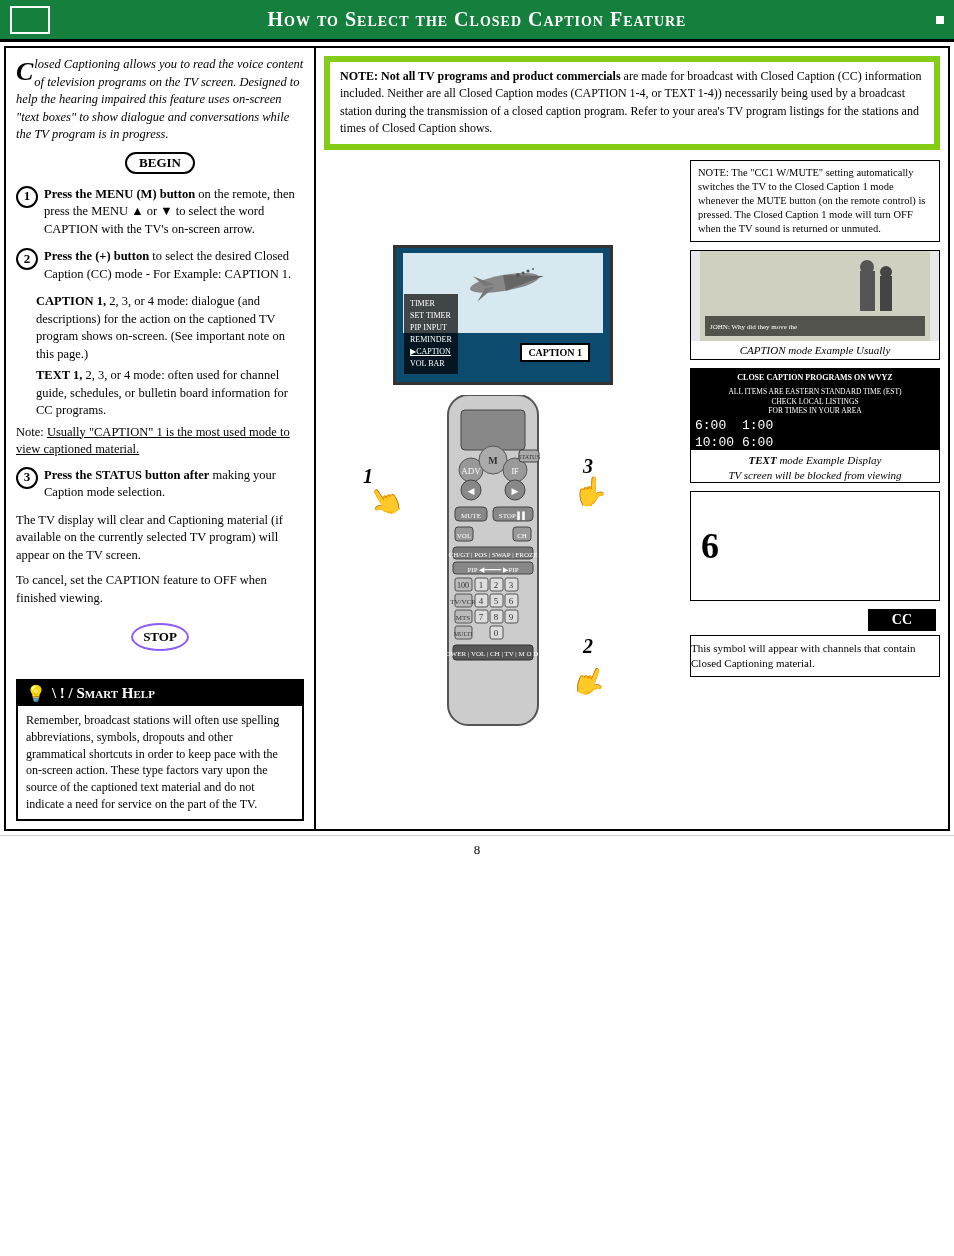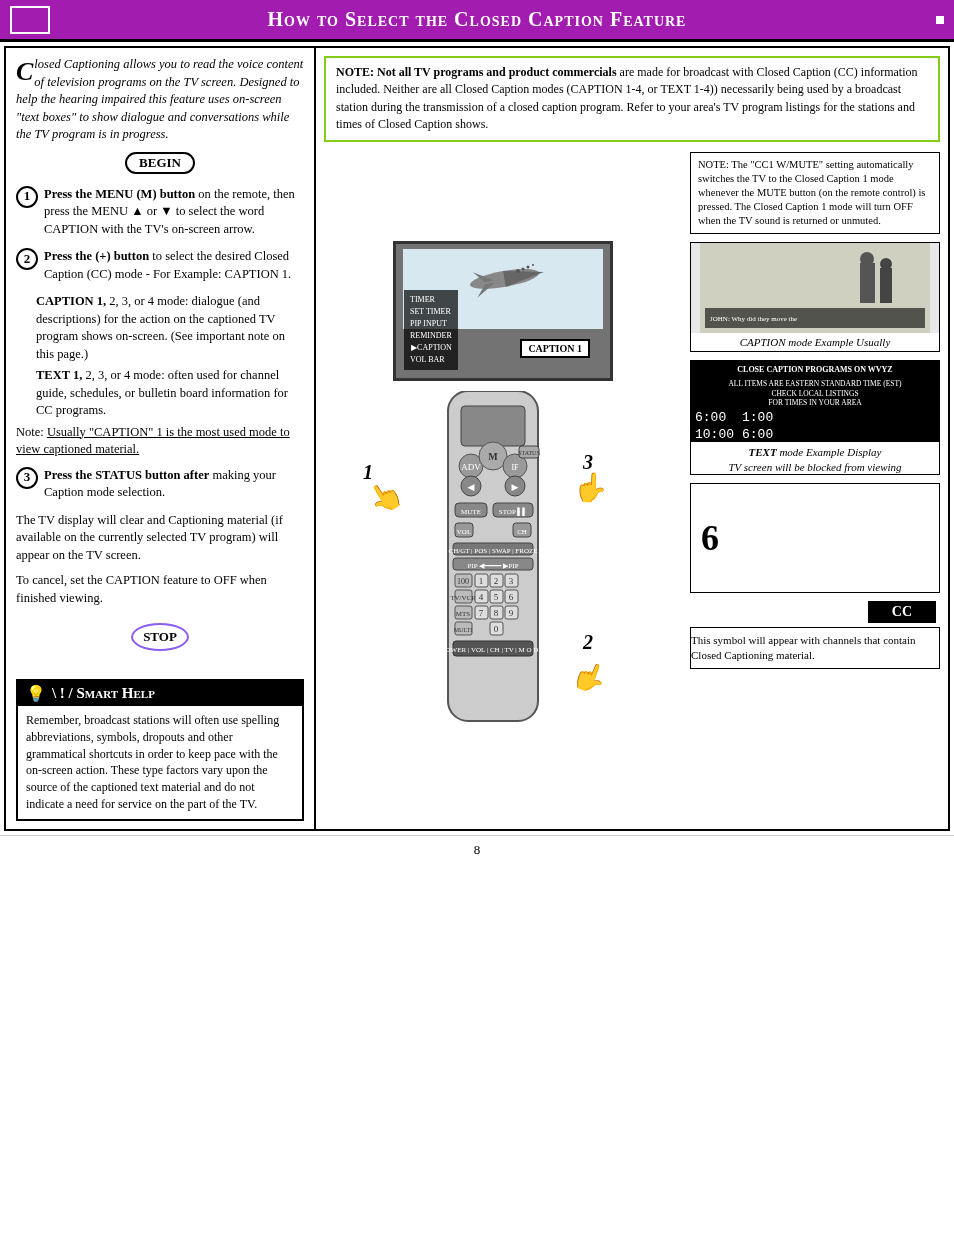--- a/index.html
+++ b/index.html
@@ -7,21 +7,21 @@
       background: #fff;
       font-family: 'Times New Roman', Times, serif;
       font-size: 13px;
       color: #000;
       width: 954px;
       min-height: 1256px;
     }
 
     
     .page-header {
-      background: #a21caf;
+      background: #15803d;
       color: #fff;
       text-align: center;
       padding: 8px 20px;
       font-size: 20px;
       font-weight: bold;
       font-variant: small-caps;
       letter-spacing: 1px;
       border-bottom: 3px solid #000;
       position: relative;
     }
@@ -167,21 +167,21 @@
     .smart-help-header .bulb-icon {
       font-size: 16px;
     }
     .smart-help-text {
       font-size: 12px;
       line-height: 1.4;
     }
 
     
     .top-note {
-      border: 2px solid #84cc16;
+      border: 6px solid #84cc16;
       padding: 6px 10px;
       margin: 8px 8px 6px 8px;
       font-size: 12px;
       line-height: 1.45;
     }
     .top-note b {
       font-weight: bold;
     }
 
     
@@ -314,21 +314,21 @@
       font-weight: bold;
       font-style: italic;
       z-index: 10;
     }
 
     
     .tv-screen-area {
       width: 100%;
       height: 140px;
       border: 3px solid #333;
-      background: #737373;
+      background: #0c4a6e;
       position: relative;
       overflow: hidden;
     }
     .tv-menu-overlay {
       position: absolute;
       left: 8px;
       bottom: 8px;
       background: rgba(0,0,0,0.7);
       color: #fff;
       font-size: 8px;
@@ -454,21 +454,21 @@
                 <circle cx="125" cy="18" r="1.5"></circle>
                 <circle cx="130" cy="16" r="1"></circle>
               </g>
             </svg>
 
             <div class="tv-menu-overlay">
               <div>TIMER</div>
               <div>SET TIMER</div>
               <div>PIP INPUT</div>
               <div>REMINDER</div>
-              <div style="text-align:right;">▶CAPTION</div>
+              <div style="text-decoration:underline;">▶CAPTION</div>
               <div>VOL BAR</div>
             </div>
 
             <div class="caption1-label">CAPTION 1</div>
           </div>
 
           <div style="position:relative; margin-top: 10px;">
             <svg width="200" height="340" viewBox="0 0 200 340">
 
               <rect x="55" y="0" width="90" height="330" rx="20" ry="20" fill="#ccc" stroke="#555" stroke-width="2"></rect>

